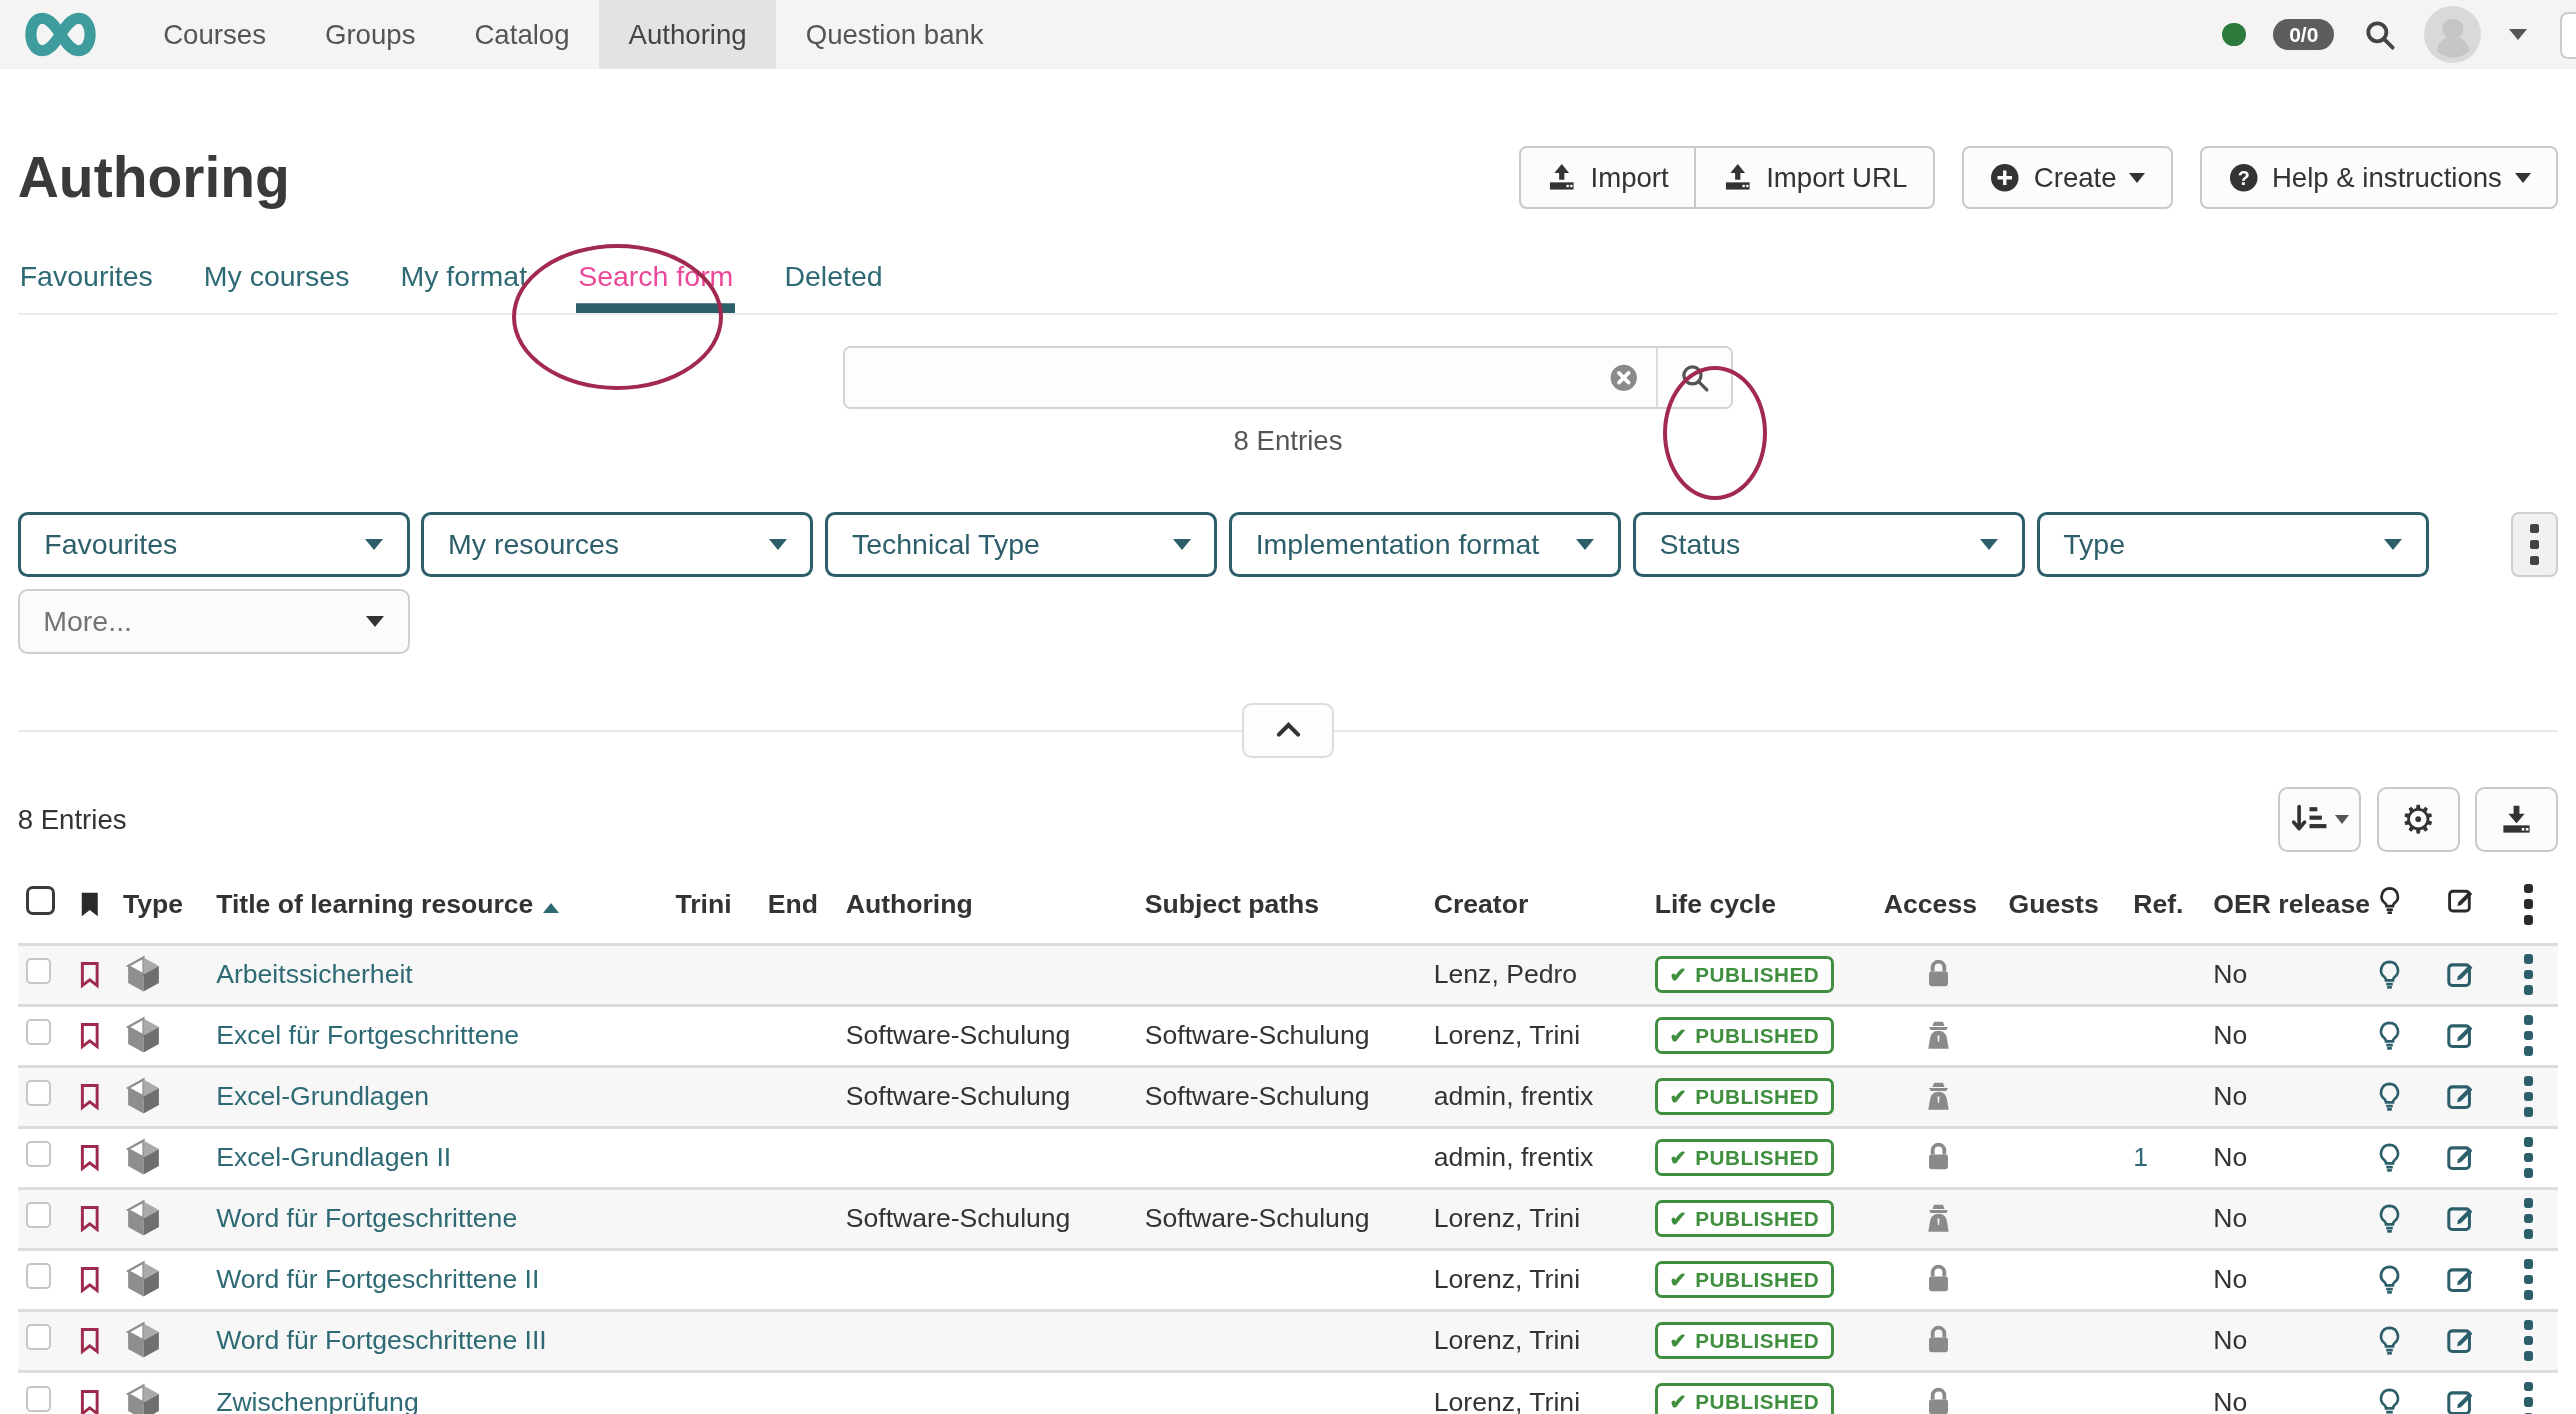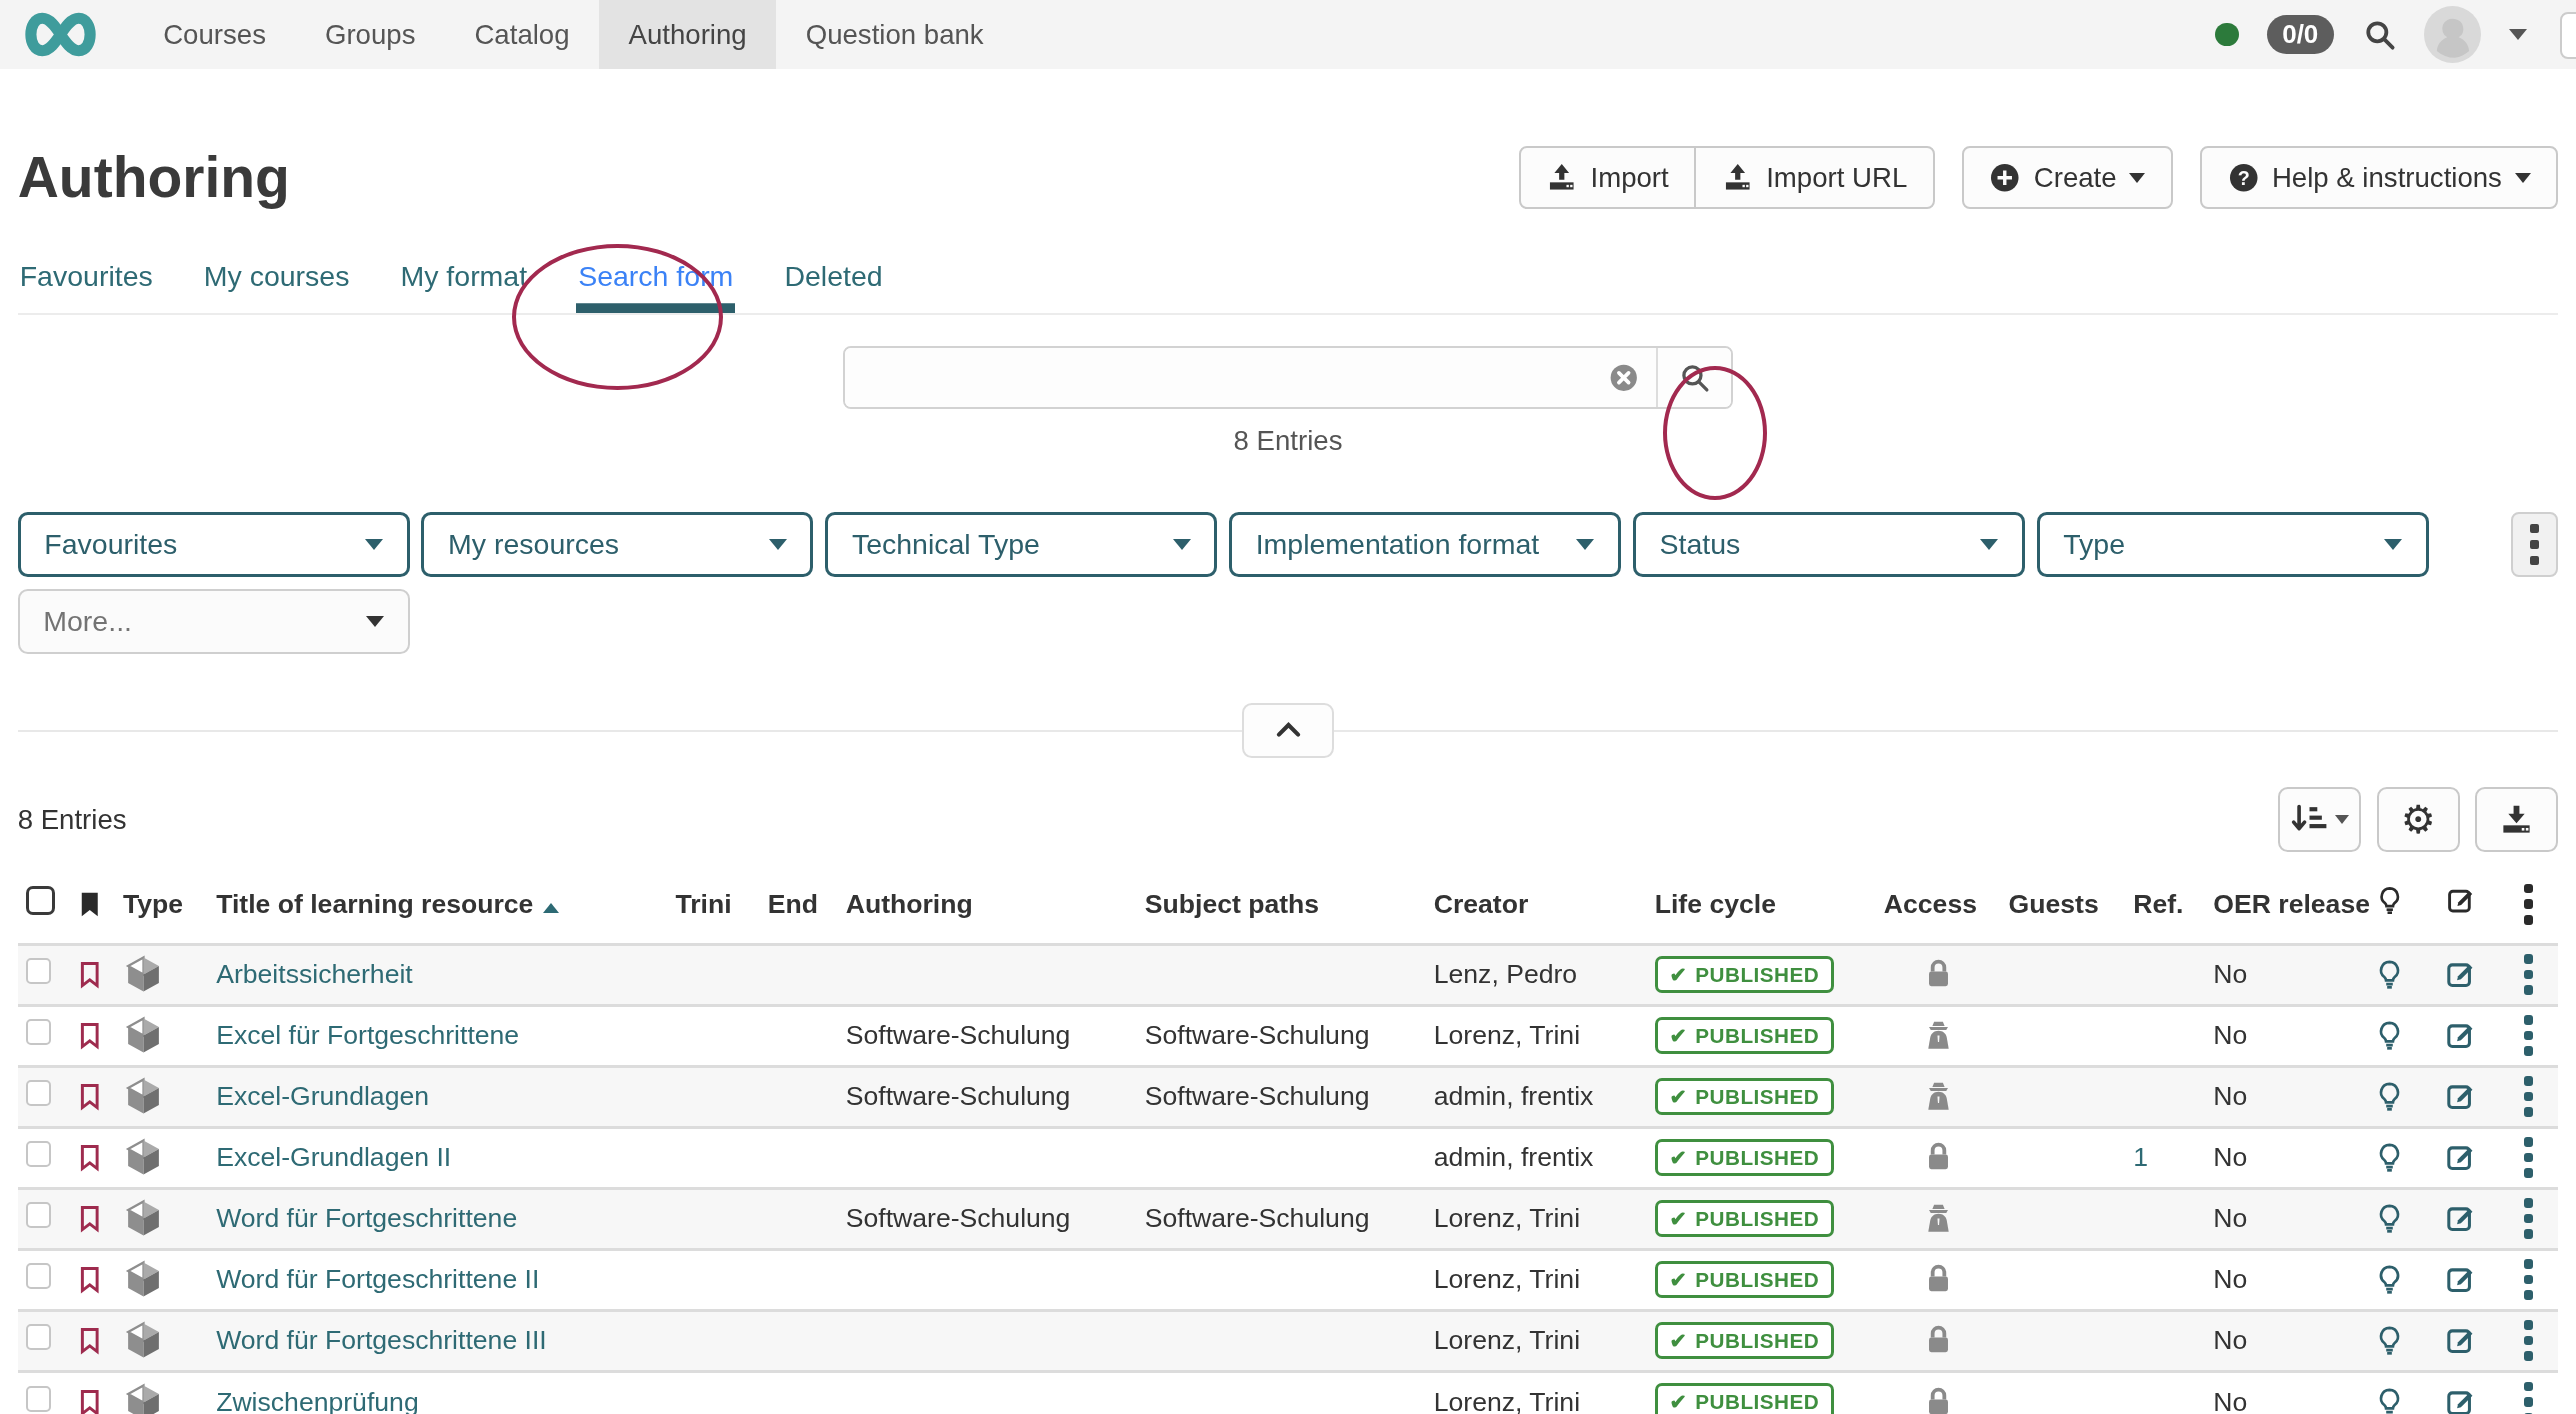--- a/index.html
+++ b/index.html
@@ -10,21 +10,21 @@
   .navbar { height:69px; background:#f4f4f4; display:flex; align-items:center;
     padding:0 19.7px; position:relative;text-align:right; }
   .brand { display:flex; align-items:center; margin-right:33px; }
   .brand svg { width:81px; height:51px; }
   .nav-item { font-size:27.6px; color:#555; padding:0 29.5px; height:69px;
     display:flex; align-items:center; cursor:pointer; }
   .nav-item.active { background:#e3e3e3; color:#444; }
   .nav-spacer { flex:1; }
   .nav-right { display:flex; align-items:center; gap:27.6px; margin-right:29.5px; }
   .status-dot { width:23.6px; height:23.6px; border-radius:50%; background:#2c7a3b; }
-  .count-pill { background:#5d5d5d; color:#fff; font-weight:bold; font-size:26px;
+  .count-pill { background:#5d5d5d; color:#fff; font-weight:bold; font-size:21px;
     padding:3.9px 15.7px; border-radius:19.7px; }
   .nav-search svg { width:35px; height:35px; color:#444; display:block; }
   .avatar svg { width:57px; height:57px; display:block; }
   .caret { width:0; height:0; border-left:9.8px solid transparent;
     border-right:9.8px solid transparent; border-top:11.8px solid #555; }
   .edge-btn { position:absolute; right:-13.8px; top:11.8px; width:29.5px; height:47px;
     background:#fff; border:2px solid #ccc; border-radius:7.9px; }
 
   
   .page { padding:0 17.7px; position:relative; }
@@ -38,21 +38,21 @@
   .btn-group { display:flex; }
   .btn-group .btn:first-child { border-radius:7.9px 0 0 7.9px; border-right:1px solid #c9c9c9; }
   .btn-group .btn:last-child { border-radius:0 7.9px 7.9px 0; border-left:1px solid #c9c9c9; }
   .ic { width:31.5px; height:31.5px; fill:#333; display:block; }
   .btn .caret { border-top-width:10.8px; border-left-width:8.9px; border-right-width:8.9px; border-top-color:#333; }
 
   
   .tabs { display:flex; gap:47px; margin-top:51px; font-size:28.5px;
     border-bottom:2px solid #ececec; }
   .tab { color:#2e6a74; padding:0 2px 19.7px; cursor:pointer; }
-  .tab.active { box-shadow: inset 0 -9.8px 0 #2d5f6b; color:#3b82f6; }
+  .tab.active { box-shadow: inset 0 -9.8px 0 #2d5f6b; color:#ec4899; }
 
   
   .search-zone { display:flex; flex-direction:column; align-items:center; margin-top:31.5px; }
   .search-box { width:890px; height:63px; border:2px solid #d2d2d2; border-radius:7.9px;
     background:#fff; display:flex; align-items:stretch; overflow:hidden; }
   .search-box input { flex:1; border:none; outline:none; font-size:27.6px; padding:0 19.7px;
     font-family:"Liberation Sans", sans-serif; background:#fdfdfd; }
   .clear-btn { width:65px; display:flex; align-items:center; justify-content:center;
     background:#fdfdfd; border:none; cursor:pointer; }
   .clear-btn svg { width:31.5px; height:31.5px; }

